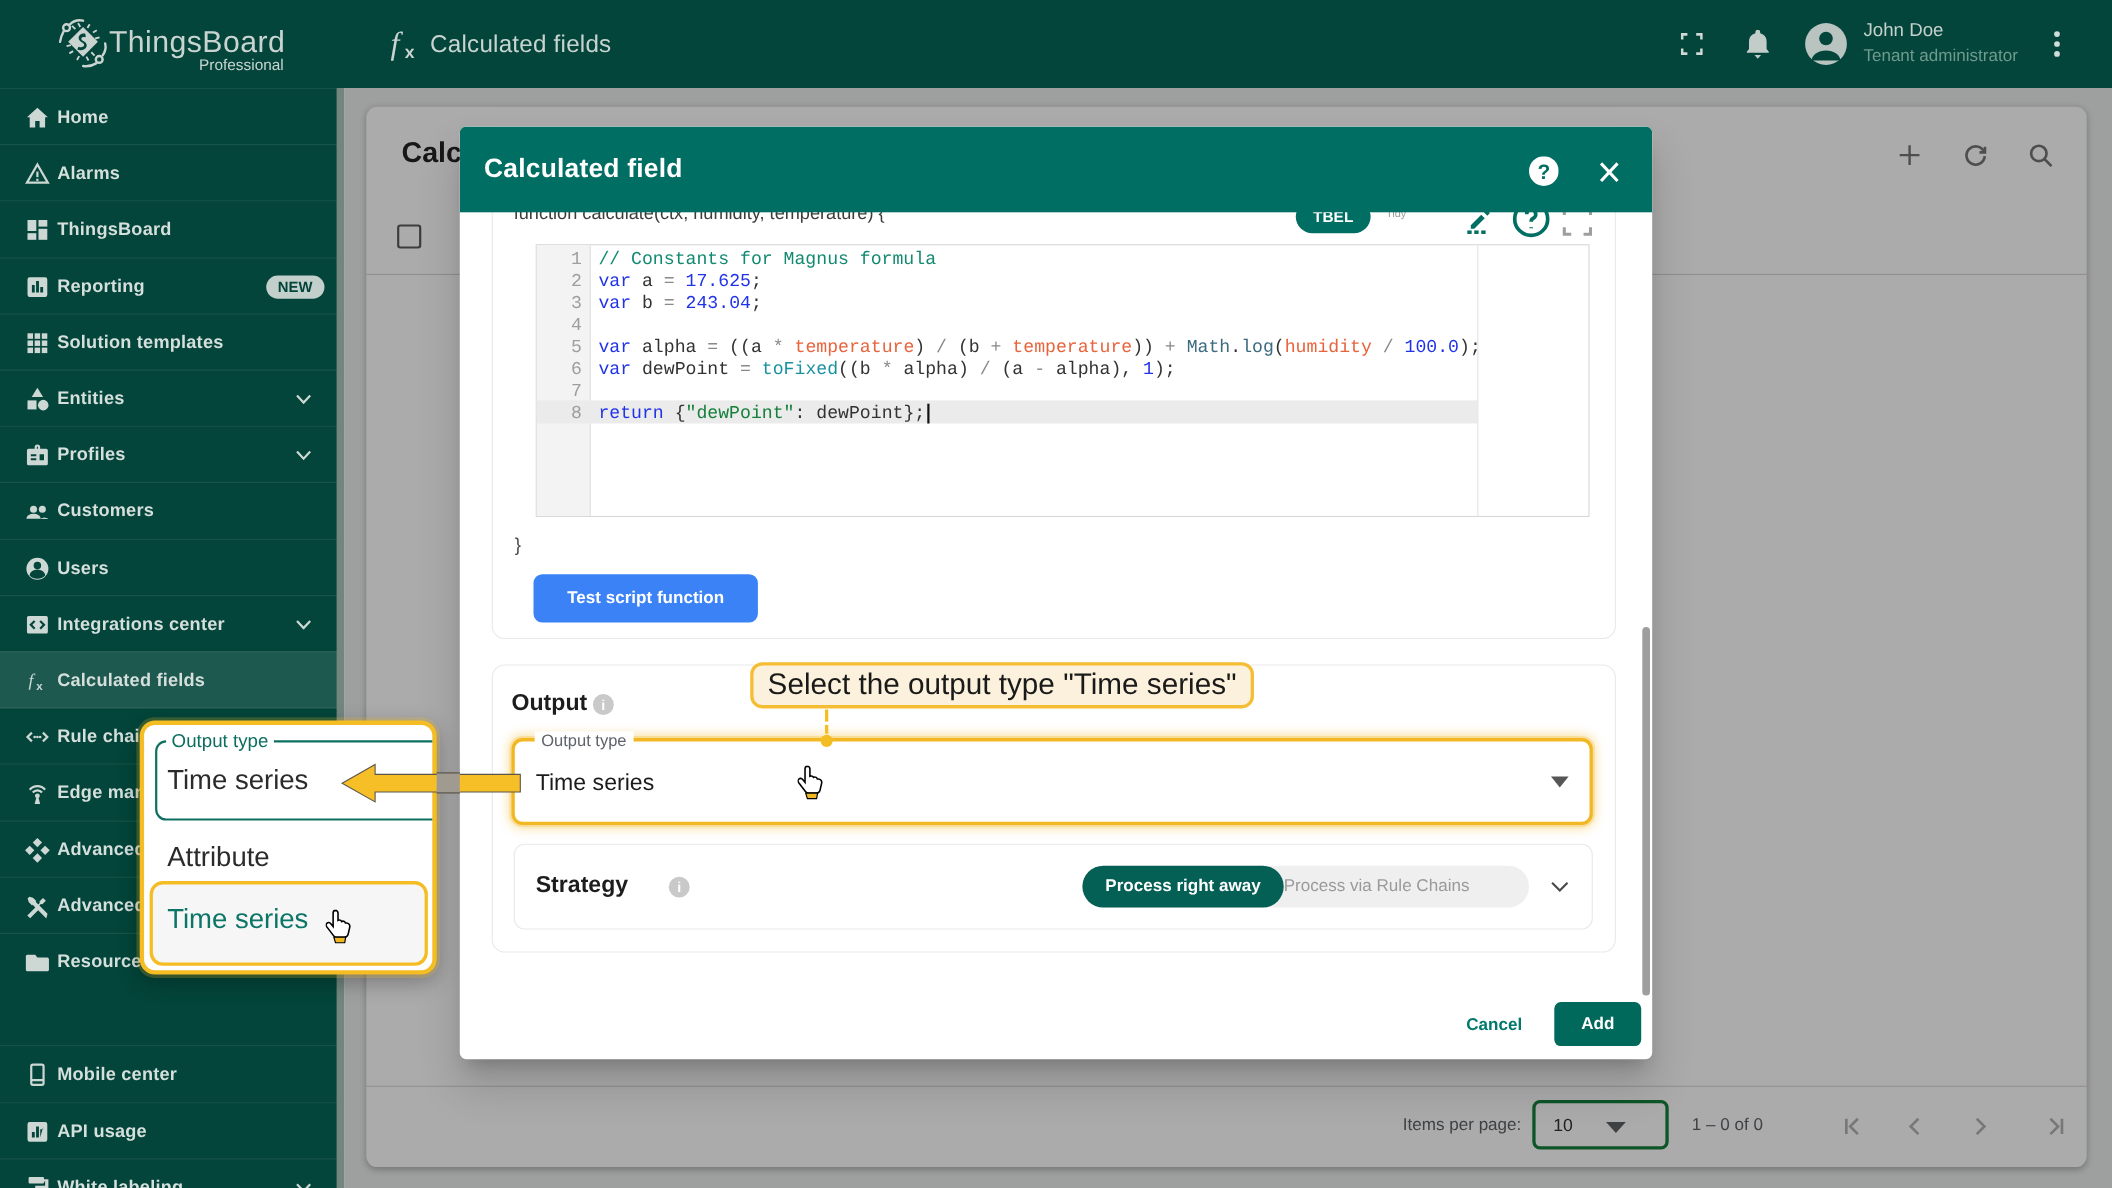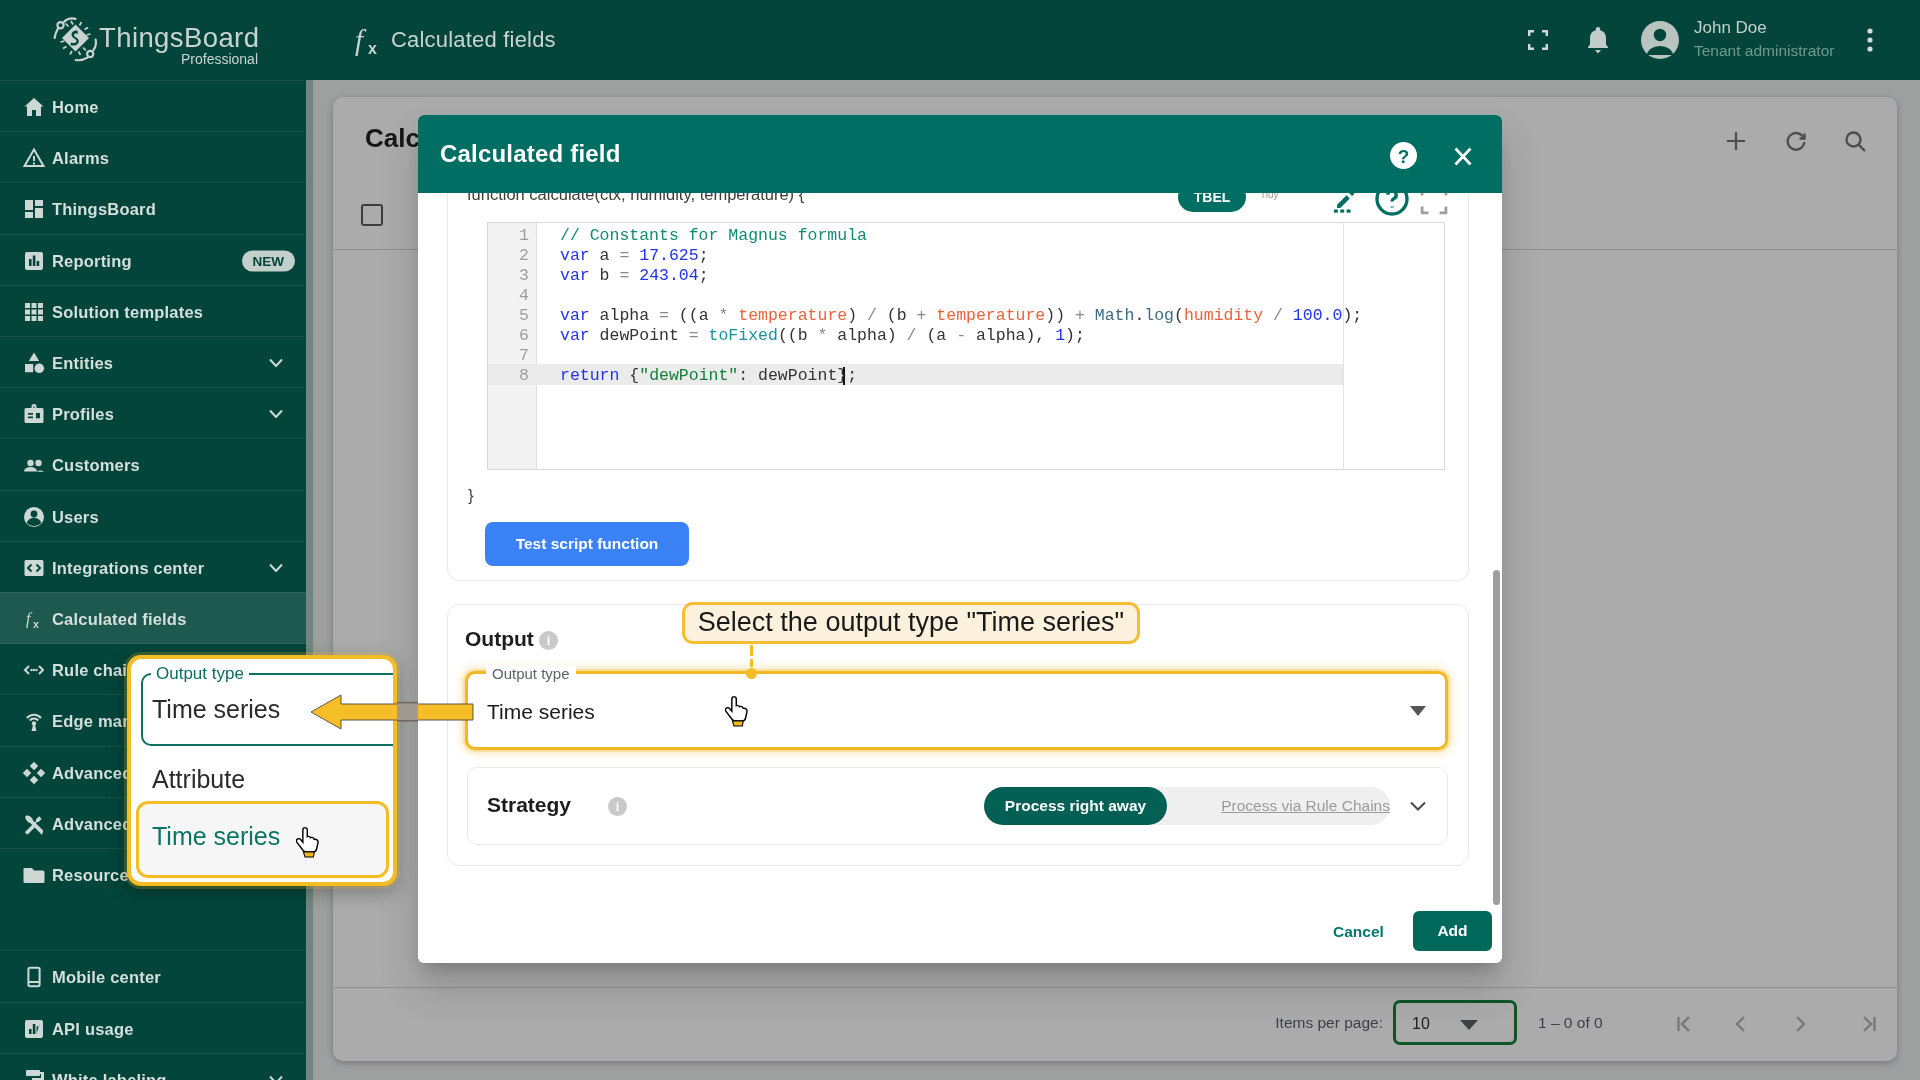--- a/index.html
+++ b/index.html
@@ -23,21 +23,21 @@
   #pagecard { position:absolute; left:20px; top:17px; width:1564px; height:964px; background:#ffffff; border-radius:10px; box-shadow:0 2px 6px rgba(0,0,0,.25); }
   #dim { position:absolute; left:313px; top:80px; width:1607px; height:1000px; background:rgba(0,0,0,0.33); z-index:5; }
 
   
   #modal { position:absolute; left:418px; top:115px; width:1084px; height:848px; background:#ffffff; border-radius:6px; z-index:40; box-shadow:0 11px 15px -7px rgba(0,0,0,.2), 0 24px 38px 3px rgba(0,0,0,.14); overflow:hidden; }
   #mhead { position:absolute; left:0; top:0; width:1084px; height:78px; background:#006e62; z-index:5; }
   .card { position:absolute; border:1px solid #e9e9e9; border-radius:12px; background:#fff; }
 
   
   #editor { position:absolute; left:69px; top:107px; width:958px; height:248px; border:1px solid #d8d8d8; background:#fff; }
-  .cl { position:absolute; left:56px; height:20px; font-size:16.5px; line-height:20px; white-space:pre; font-family:"Liberation Mono",monospace; color:#333;margin-left:16px; }
+  .cl { position:absolute; left:56px; height:20px; font-size:16.5px; line-height:20px; white-space:pre; font-family:"Liberation Mono",monospace; color:#333; }
   .gn { position:absolute; left:0; width:41px; height:20px; text-align:right; font-size:16.5px; line-height:20px; font-family:"Liberation Mono",monospace; color:#9e9e9e; }
 
   
   .kw { color:#2133e8; } .num { color:#2133e8; } .par { color:#e8643c; }
   .fn { color:#18929f; } .fn2 { color:#3d6b80; } .com { color:#128a72; } .str { color:#15803a; } .op { color:#8a8a8a; }
 
   
   .ylb { border:3.5px solid #f2b824; box-shadow:0 0 0 2px rgba(242,184,36,0.25), 0 0 10px 2px rgba(242,184,36,0.45); }
 
   .infoi { display:inline-block; width:19px; height:19px; border-radius:50%; background:#c9c9c9; color:#fff; font-size:13px; font-weight:bold; text-align:center; line-height:19px; }
@@ -382,21 +382,21 @@
   <div class="abs ylb" style="left:47px;top:556px;width:983px;height:79px;border-radius:10px;background:#fff;"></div>
   <div class="abs" style="left:68px;top:550px;font-size:15px;color:#5f6368;background:#fff;padding:0 6px;">Output type</div>
   <div class="abs" style="left:69px;top:585px;font-size:21px;color:#1b1b1b;">Time series</div>
   <div class="abs" style="left:992px;top:591px;width:0;height:0;border-left:8.5px solid transparent;border-right:8.5px solid transparent;border-top:10px solid #565656;"></div>
 
   <div class="card" style="left:49px;top:652px;width:981px;height:78px;border-radius:10px;"></div>
   <div class="abs" style="left:69px;top:678px;font-size:21px;font-weight:bold;color:#1d1d1d;">Strategy</div>
   <div class="abs infoi" style="left:190px;top:682px;">i</div>
   <div class="abs" style="left:566px;top:672px;width:406px;height:38px;border-radius:19px;background:#efefef;">
     <div class="abs" style="left:0;top:0;width:183px;height:38px;border-radius:19px;background:#045f55;color:#fff;font-size:15.5px;font-weight:bold;text-align:center;line-height:38px;">Process right away</div>
-    <div class="abs" style="left:183px;top:0;width:223px;height:38px;color:#9a9a9a;font-size:15.5px;text-align:right;line-height:38px;text-decoration:underline;">Process via Rule Chains</div>
+    <div class="abs" style="left:183px;top:0;width:223px;height:38px;color:#9a9a9a;font-size:15.5px;text-align:left;line-height:38px;">Process via Rule Chains</div>
   </div>
   <svg class="abs" style="left:992px;top:686px" width="16" height="10" viewBox="0 0 16 10" fill="none" stroke="#4a4a4a" stroke-width="2">
       <path d="M1 1.5 L8 8.5 L15 1.5"></path>
     </svg>
 
   <div class="abs" style="left:915px;top:808px;font-size:15.5px;font-weight:bold;color:#00786b;">Cancel</div>
   <div class="abs" style="left:995px;top:796px;width:79px;height:40px;border-radius:6px;background:#00695c;color:#fff;font-size:15.5px;font-weight:bold;text-align:center;line-height:40px;">Add</div>
 
   <div class="abs" style="left:1075px;top:455px;width:7px;height:335px;border-radius:4px;background:#9e9e9e;"></div>
 

